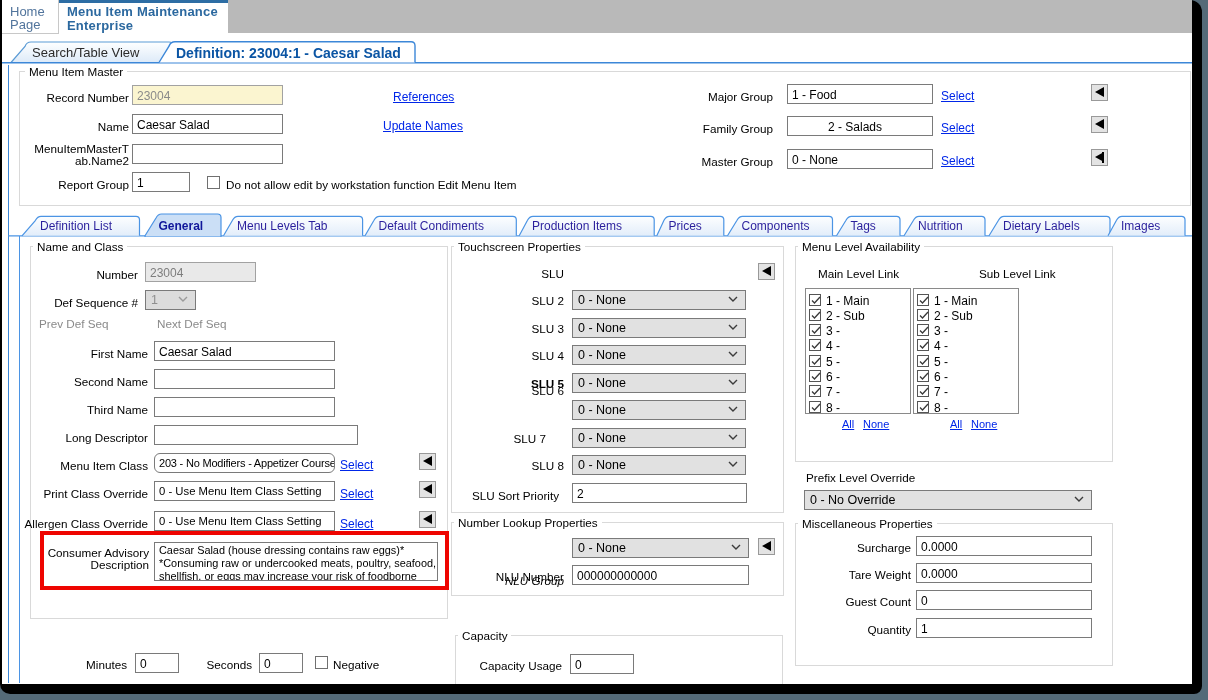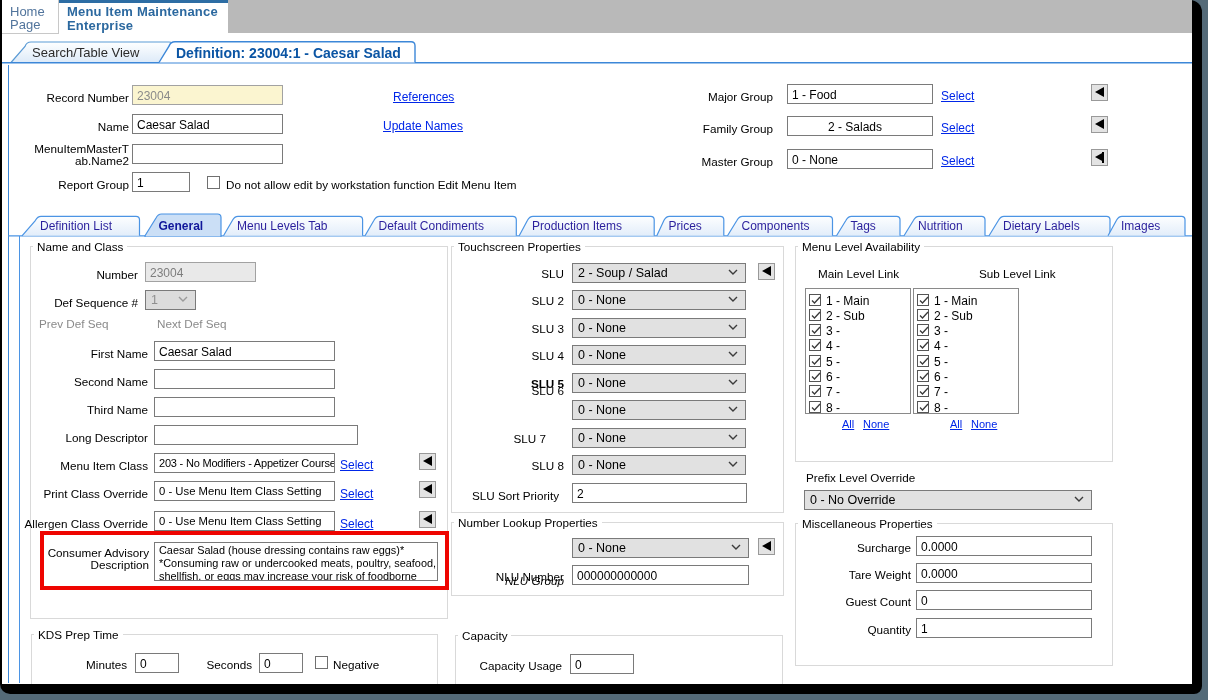--- a/index.html
+++ b/index.html
@@ -44,20 +44,23 @@
             <stop offset="1" stop-color="#ddeaf8"></stop>
           </linearGradient>
         </defs>
         <path d="M9,21.5 L23,5.5 Q24.5,1 29,1 L167,1 Q171,1 171,5 L171,21.5" fill="url(#og)" stroke="#5b9bd5" stroke-width="1.2"></path>
 <path d="M0,21.7 L1192,21.7" stroke="#3c87d8" stroke-width="1.4"></path>
 <path d="M157,21.5 L167,5.2 Q168.5,0.7 173,0.7 L409,0.7 Q413,0.7 413,4.7 L413,21.5" fill="#ffffff" stroke="#3c87d8" stroke-width="1.4"></path>
 <text x="30" y="16" font-size="13" fill="#2b2b2b">Search/Table View</text>
 <text x="174" y="16.5" font-size="14" font-weight="bold" fill="#0b55a4">Definition: 23004:1 - Caesar Salad</text>
 </svg>
 <div class="abs" style="left:6px;top:65px;width:1px;height:618px;background:#3c87d8;"></div>
+<div class="grp" style="left:17px;top:71px;width:1170px;height:133px;">
+        <div class="glbl" style="left:5px;">Menu Item Master</div>
+      </div>
 <div class="lbl r" style="left:-33px;top:91px;width:160px;">Record Number</div>
 <div class="tb dis" style="left:130px;top:85px;width:151px;background:#fbf5d0;color:#8a8a8a;">23004</div>
 <div class="lbl r" style="left:-33px;top:120px;width:160px;">Name</div>
 <div class="tb" style="left:130px;top:114px;width:151px;">Caesar Salad</div>
 <div class="lbl r" style="left:-33px;top:143px;width:160px;line-height:11.5px;">MenuItemMasterT<br>ab.Name2</div>
 <div class="tb" style="left:130px;top:144px;width:151px;"></div>
 <div class="lbl r" style="left:-33px;top:178px;width:160px;">Report Group</div>
 <div class="tb" style="left:130px;top:172px;width:58px;">1</div>
 <div class="cb" style="left:205px;top:176px;"></div>
 <div class="lbl" style="left:224px;top:178px;">Do not allow edit by workstation function Edit Menu Item</div>
@@ -122,50 +125,44 @@
 <div class="lbl" style="left:155px;top:317px;color:#8a8a8a;">Next Def Seq</div>
 <div class="lbl r" style="left:-14px;top:347px;width:160px;">First Name</div>
 <div class="tb" style="left:152px;top:341px;width:181px;">Caesar Salad</div>
 <div class="lbl r" style="left:-14px;top:375px;width:160px;">Second Name</div>
 <div class="tb" style="left:152px;top:369px;width:181px;"></div>
 <div class="lbl r" style="left:-14px;top:403px;width:160px;">Third Name</div>
 <div class="tb" style="left:152px;top:397px;width:181px;"></div>
 <div class="lbl r" style="left:-14px;top:431px;width:160px;">Long Descriptor</div>
 <div class="tb" style="left:152px;top:425px;width:204px;"></div>
 <div class="lbl r" style="left:-14px;top:459px;width:160px;">Menu Item Class</div>
-<div class="tb" style="left:152px;top:453px;width:181px;font-size:11px;letter-spacing:-0.2px;">203 - No Modifiers - Appetizer Course</div>
+<div class="tb" style="left:152px;top:453px;width:181px;font-size:11px;letter-spacing:-0.2px;border-radius:6px;">203 - No Modifiers - Appetizer Course</div>
 <a class="abs" style="left:338px;top:458px;">Select</a>
 <div class="lbtn" style="left:417px;top:453px;"></div>
 <div class="lbl r" style="left:-14px;top:487px;width:160px;">Print Class Override</div>
 <div class="tb" style="left:152px;top:481px;width:181px;font-size:11.3px;">0 - Use Menu Item Class Setting</div>
 <a class="abs" style="left:338px;top:487px;">Select</a>
 <div class="lbtn" style="left:417px;top:481px;"></div>
 <div class="lbl r" style="left:-14px;top:517px;width:160px;">Allergen Class Override</div>
 <div class="tb" style="left:152px;top:511px;width:181px;font-size:11.3px;">0 - Use Menu Item Class Setting</div>
 <a class="abs" style="left:338px;top:517px;">Select</a>
 <div class="lbtn" style="left:417px;top:511px;"></div>
 <div class="abs" style="left:38px;top:531px;width:409px;height:59px;border:4.3px solid #ee0400;box-sizing:border-box;"></div>
 <div class="lbl r" style="left:-13px;top:547px;width:160px;line-height:12px;">Consumer Advisory<br>Description</div>
 <div class="tb" style="left:152px;top:542px;width:284px;height:39px;padding-top:1px;line-height:13px;font-size:10.9px;">Caesar Salad (house dressing contains raw eggs)*<br>*Consuming raw or undercooked meats, poultry, seafood,<br>shellfish, or eggs may increase your risk of foodborne</div>
-<div class="grp" style="left:29px;top:634px;width:405px;height:49px;border-bottom:none;">
-        <div class="glbl">KDS Prep Time</div>
-      </div>
 <div class="lbl r" style="left:-35px;top:658px;width:160px;">Minutes</div>
 <div class="tb" style="left:133px;top:653px;width:44px;">0</div>
 <div class="lbl r" style="left:90px;top:658px;width:160px;">Seconds</div>
 <div class="tb" style="left:257px;top:653px;width:44px;">0</div>
 <div class="cb" style="left:313px;top:656px;"></div>
 <div class="lbl" style="left:331px;top:658px;">Negative</div>
 <div class="grp" style="left:449px;top:246px;width:331px;height:265px;">
         <div class="glbl">Touchscreen Properties</div>
       </div>
 <div class="lbl r" style="left:402px;top:267px;width:160px;">SLU</div>
-<div class="combo" style="left:570px;top:263px;width:174px;">2 - Soup / Salad<svg width="10" height="6" viewBox="0 0 10 6">
-          <path d="M1,1 L5,5 L9,1" fill="none" stroke="#3c3c3c" stroke-width="1.4"></path>
-        </svg></div>
 <div class="lbl r" style="left:402px;top:294px;width:160px;">SLU 2</div>
 <div class="combo" style="left:570px;top:290px;width:174px;">0 - None<svg width="10" height="6" viewBox="0 0 10 6">
           <path d="M1,1 L5,5 L9,1" fill="none" stroke="#3c3c3c" stroke-width="1.4"></path>
         </svg></div>
 <div class="lbl r" style="left:402px;top:322px;width:160px;">SLU 3</div>
 <div class="combo" style="left:570px;top:318px;width:174px;">0 - None<svg width="10" height="6" viewBox="0 0 10 6">
           <path d="M1,1 L5,5 L9,1" fill="none" stroke="#3c3c3c" stroke-width="1.4"></path>
         </svg></div>
 <div class="lbl r" style="left:402px;top:349px;width:160px;">SLU 4</div>
 <div class="combo" style="left:570px;top:345px;width:174px;">0 - None<svg width="10" height="6" viewBox="0 0 10 6">

